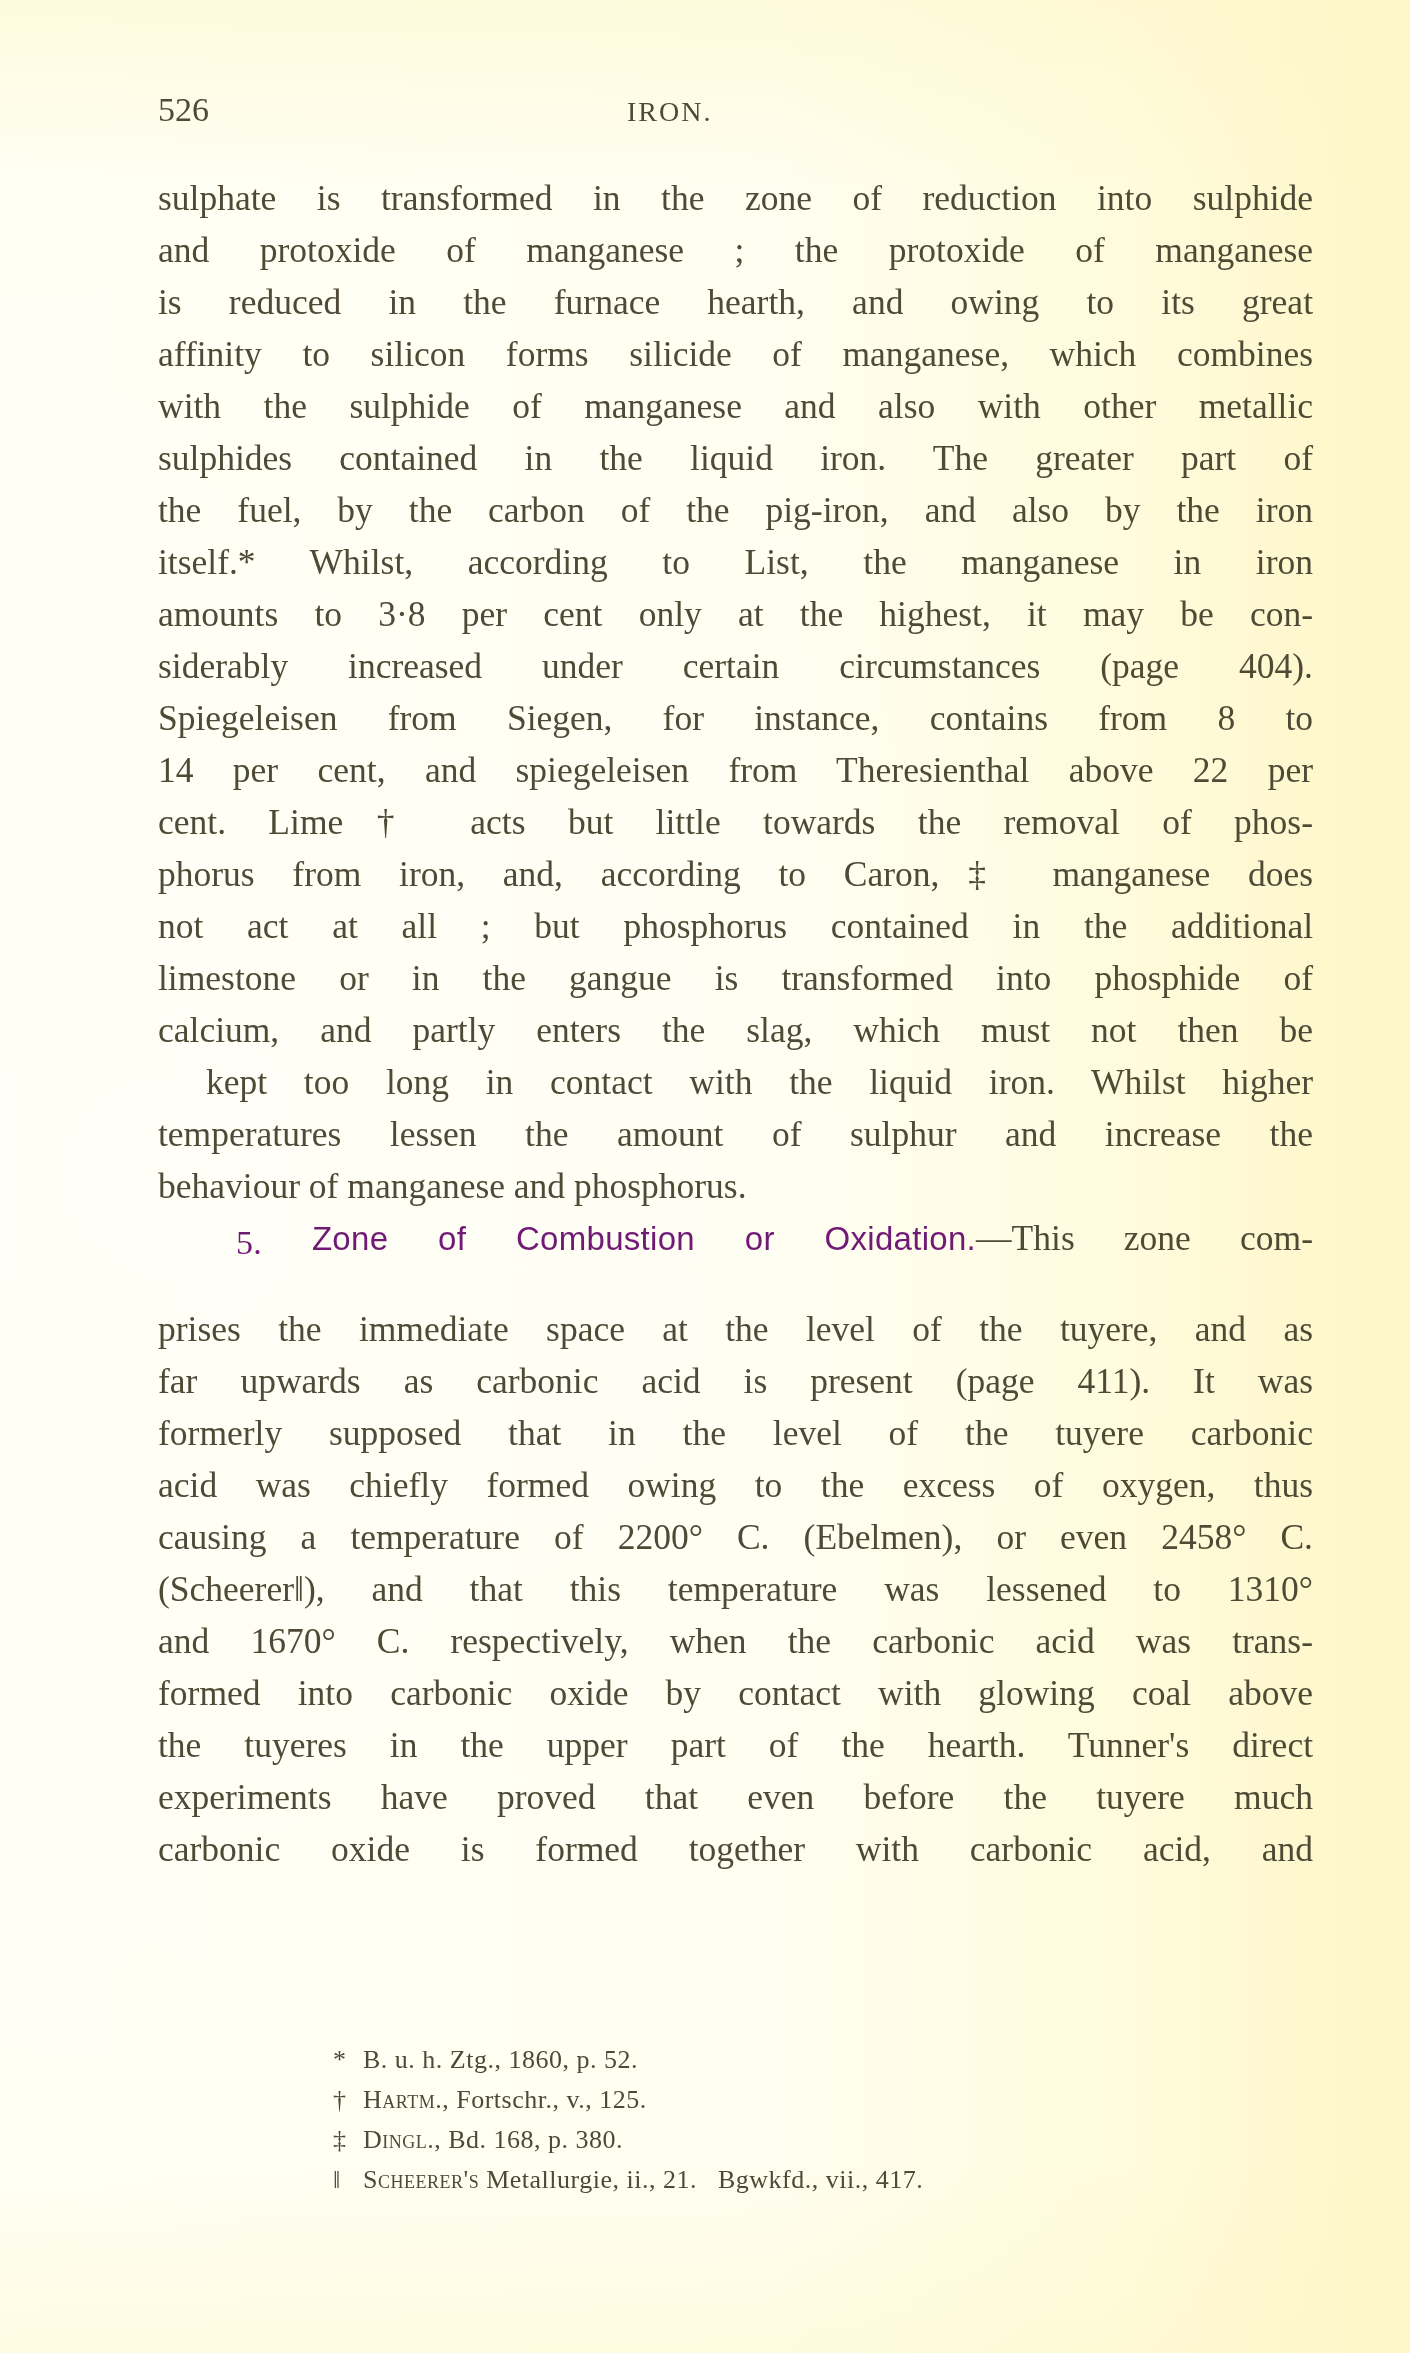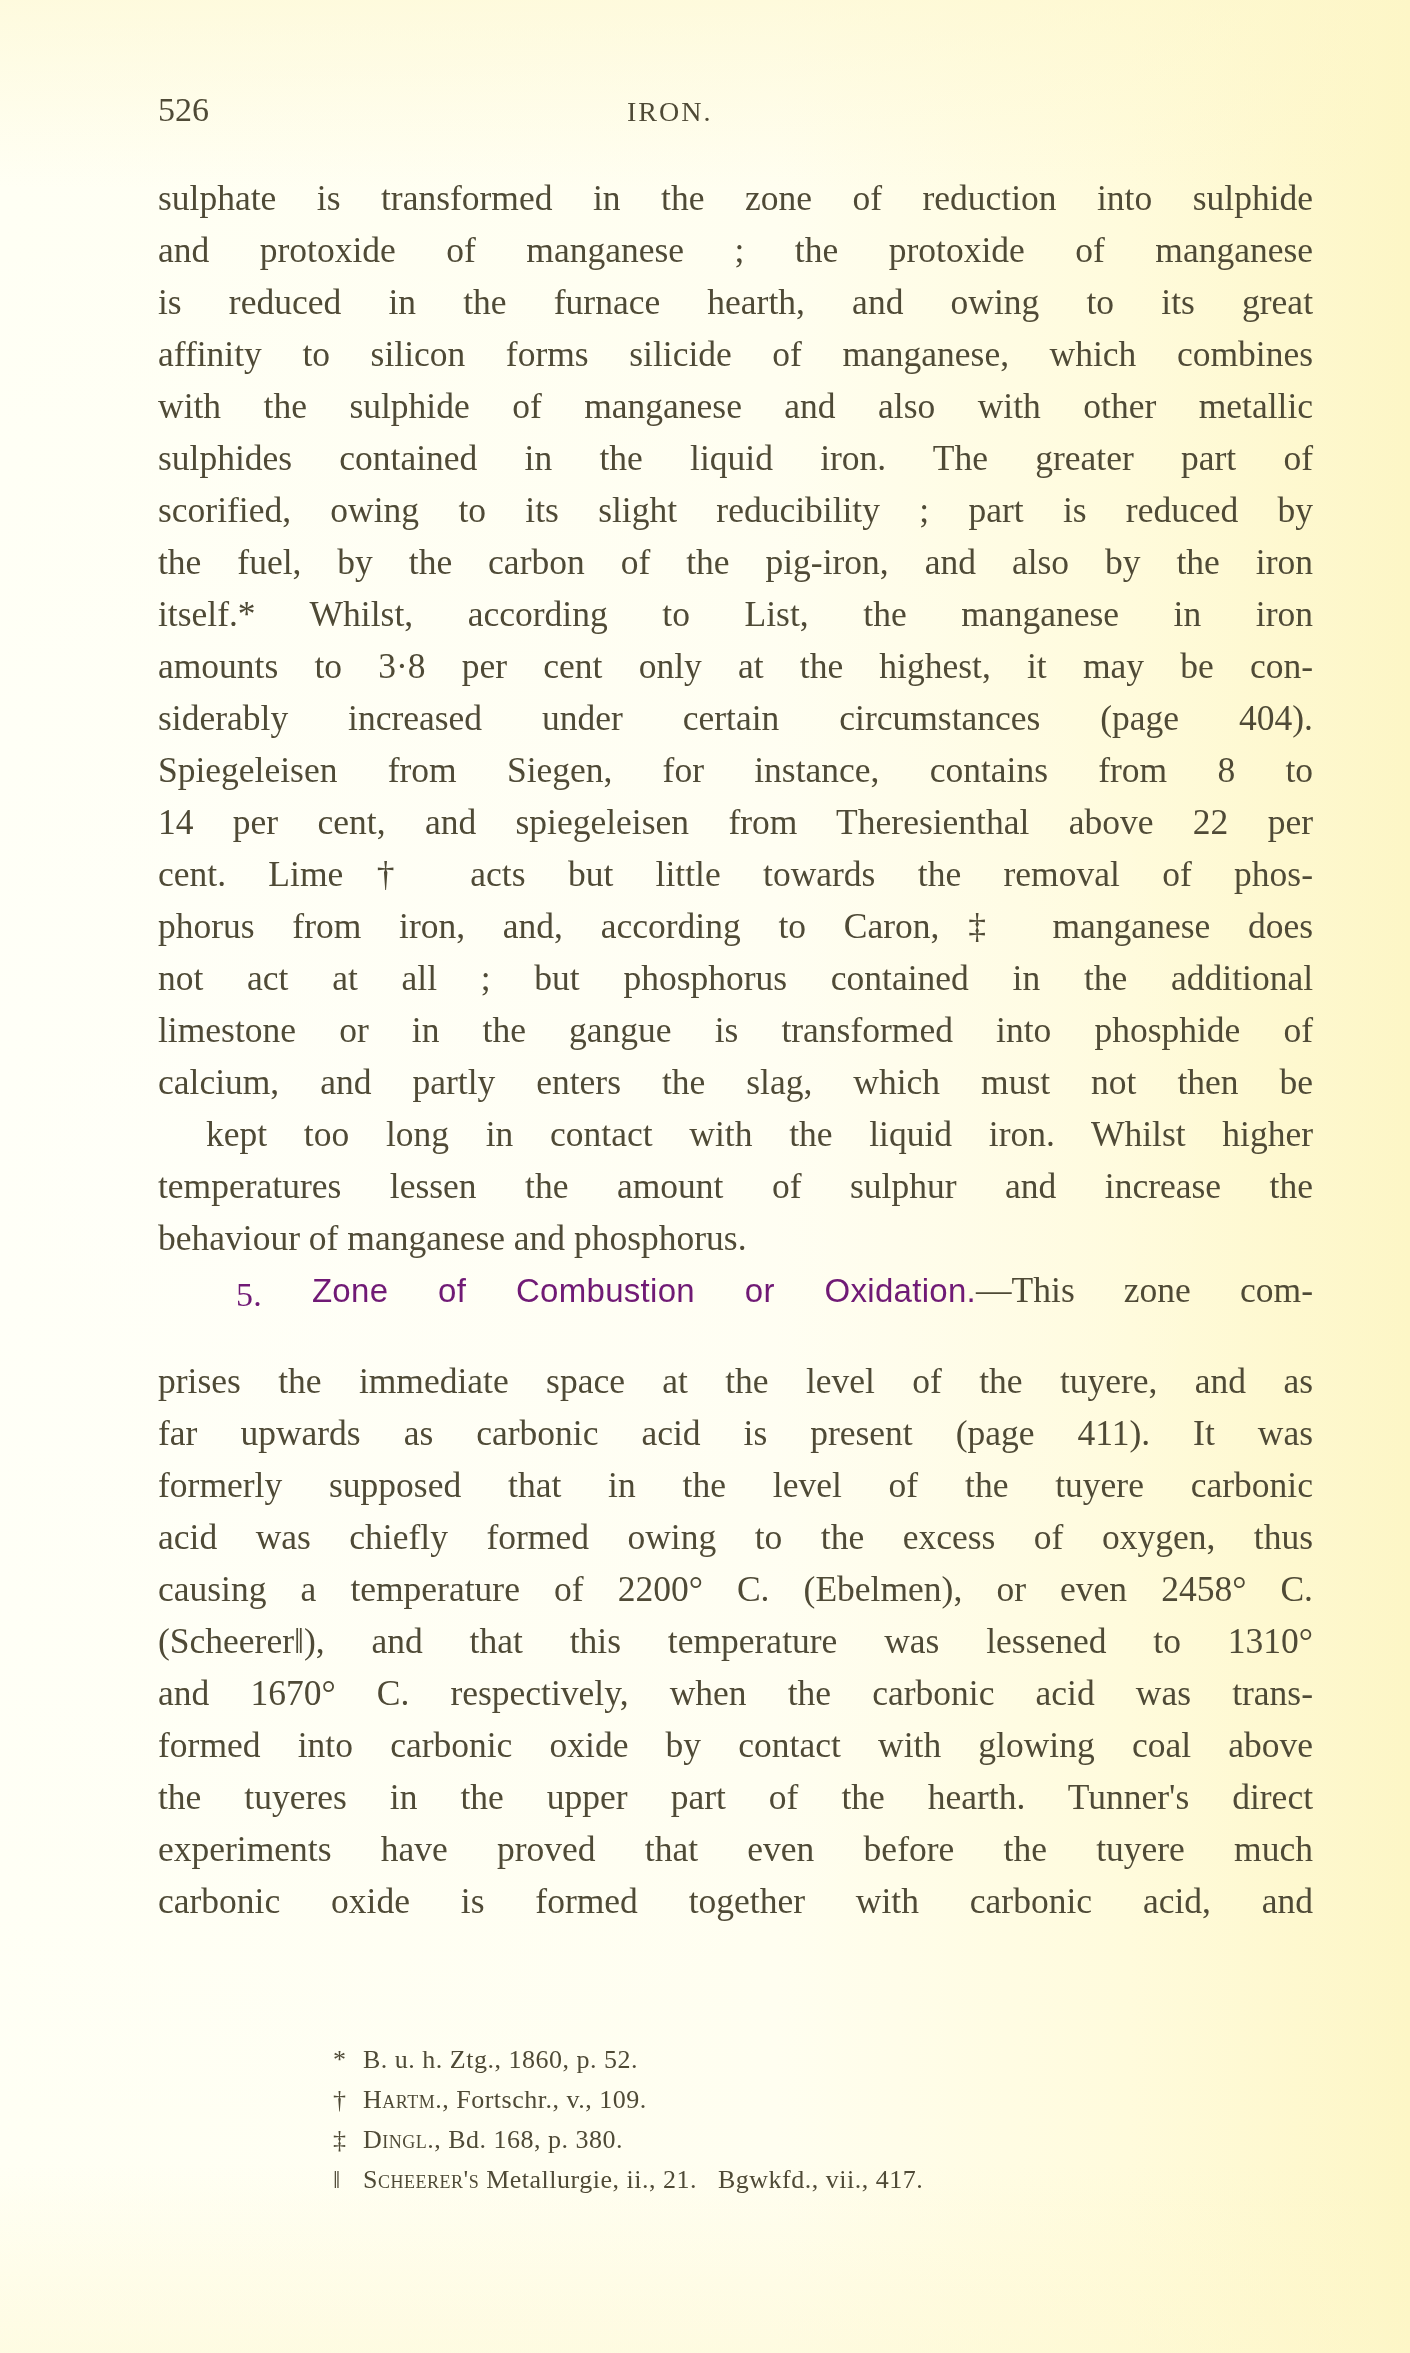--- a/index.html
+++ b/index.html
@@ -49,21 +49,20 @@
   <span class="running-title">IRON.</span>
 </div>
 
 <div class="body-text">
   <div class="line" style="white-space: normal;">sulphate is transformed in the zone of reduction into sulphide</div>
   <div class="line" style="white-space: normal;">and protoxide of manganese ; the protoxide of manganese</div>
   <div class="line" style="white-space: normal;">is reduced in the furnace hearth, and owing to its great</div>
   <div class="line" style="white-space: normal;">affinity to silicon forms silicide of manganese, which combines</div>
   <div class="line" style="white-space: normal;">with the sulphide of manganese and also with other metallic</div>
   <div class="line" style="white-space: normal;">sulphides contained in the liquid iron. The greater part of</div>
-  <div class="line" style="white-space: normal;">scorified, owing to its slight reducibility ; part is reduced by</div>
   <div class="line" style="white-space: normal;">the fuel, by the carbon of the pig-iron, and also by the iron</div>
   <div class="line" style="white-space: normal;">itself.* Whilst, according to List, the manganese in iron</div>
   <div class="line" style="white-space: normal;">amounts to 3·8 per cent only at the highest, it may be con-</div>
   <div class="line" style="white-space: normal;">siderably increased under certain circumstances (page 404).</div>
   <div class="line" style="white-space: normal;">Spiegeleisen from Siegen, for instance, contains from 8 to</div>
   <div class="line" style="white-space: normal;">14 per cent, and spiegeleisen from Theresienthal above 22 per</div>
   <div class="line" style="white-space: normal;">cent. Lime† acts but little towards the removal of phos-</div>
   <div class="line" style="white-space: normal;">phorus from iron, and, according to Caron,‡ manganese does</div>
   <div class="line" style="white-space: normal;">not act at all ; but phosphorus contained in the additional</div>
   <div class="line" style="white-space: normal;">limestone or in the gangue is transformed into phosphide of</div>
@@ -87,21 +86,21 @@
   <div class="line" style="white-space: normal;">the tuyeres in the upper part of the hearth. Tunner's direct</div>
   <div class="line" style="white-space: normal;">experiments have proved that even before the tuyere much</div>
   <div class="line" style="white-space: normal;">carbonic oxide is formed together with carbonic acid, and</div>
 </div>
 
 <div class="footnotes">
   <div class="fn">
     <span class="marker">*</span><span class="sc"></span><span>B. u. h. Ztg., 1860, p. 52.</span>
   </div>
   <div class="fn">
-    <span class="marker">†</span><span class="sc">Hartm.</span><span>, Fortschr., v., 109.</span>
+    <span class="marker">†</span><span class="sc">Hartm.</span><span>, Fortschr., v., 125.</span>
   </div>
   <div class="fn">
     <span class="marker">‡</span><span class="sc">Dingl.</span><span>, Bd. 168, p. 380.</span>
   </div>
   <div class="fn">
     <span class="marker">‖</span><span class="sc">Scheerer's</span><span style="white-space:pre"> Metallurgie, ii., 21.   Bgwkfd., vii., 417.</span>
   </div>
 </div>
 
 </body></html>

